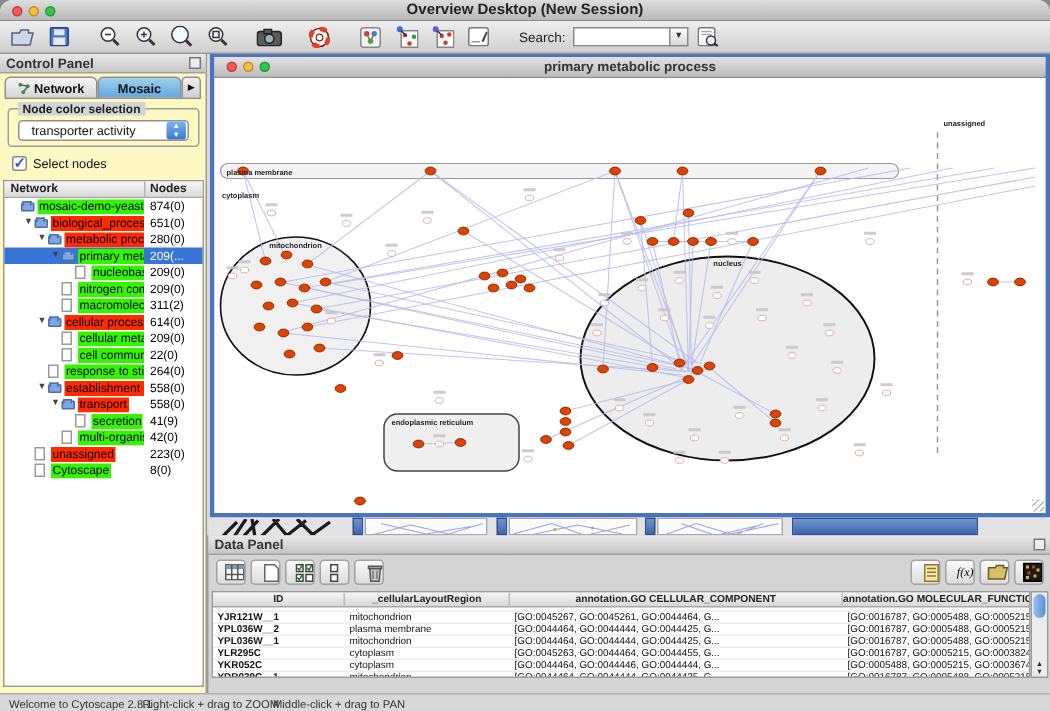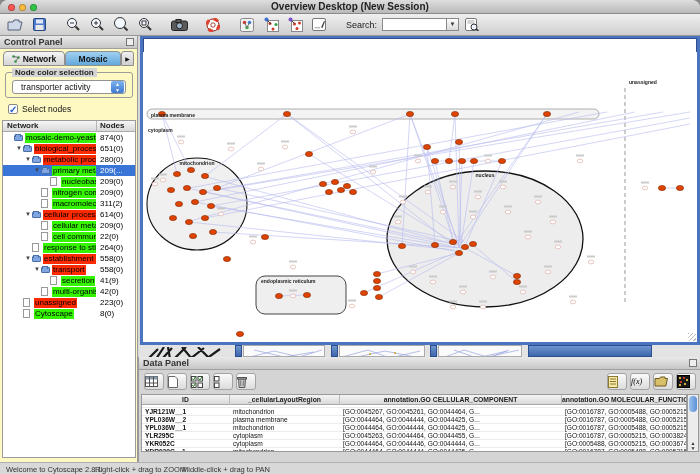--- a/index.html
+++ b/index.html
@@ -66,21 +66,21 @@
 
   
   #desktop-strip{position:absolute;left:139px;top:345px;width:561px;height:12px;background:#e3e3e3;}
   .thumb-bar{position:absolute;top:0;height:12px;background:linear-gradient(#6f95d0,#3d66ab);border:1px solid #2d4f8f;}
   .thumb-prev{position:absolute;top:0;height:12px;background:#fbfbfb;border:1px solid #aaa;overflow:hidden;}
   #mini-graphic{position:absolute;left:9px;top:0;width:76px;height:12px;overflow:hidden;}
 
   
   #data-panel{position:absolute;left:138px;top:357px;width:562px;height:105px;background:#d4d4d4;border-left:1px solid #9a9a9a;}
   #dp-toolbar{position:absolute;left:2px;top:14px;width:558px;height:21px;display:flex;align-items:center;gap:3px;padding:0 3px;}
-  .dbtn{width:20px;height:17px;border:1px solid #a3a3a3;border-radius:3px;background:linear-gradient(#fafafa,#dcdcdc);display:flex;align-items:center;justify-content:flex-start;font-size:8px;}
+  .dbtn{width:20px;height:17px;border:1px solid #a3a3a3;border-radius:3px;background:linear-gradient(#fafafa,#dcdcdc);display:flex;align-items:center;justify-content:flex-end;font-size:8px;}
   .dspacer{flex:1;}
   #dp-table{position:absolute;left:2px;top:37px;width:546px;height:58px;background:#fff;border:1px solid #9a9a9a;overflow:hidden;}
   .th-row{position:relative;height:10px;background:linear-gradient(#f5f5f5,#d8d8d8);border-bottom:1px solid #a8a8a8;}
   .th-cell{position:absolute;top:0;height:10px;font-size:6.8px;font-weight:bold;color:#222;text-align:center;overflow:hidden;white-space:nowrap;border-right:1px solid #bbb;line-height:10px;}
   .td-row{position:relative;height:8px;border-bottom:1px solid #ececec;}
   .td-cell{position:absolute;top:0;height:8px;font-size:6.6px;color:#111;overflow:hidden;white-space:nowrap;line-height:8px;padding-left:3px;}
   .td-cell.id{font-weight:bold;}
   #dp-scroll{position:absolute;left:548px;top:37px;width:12px;height:58px;background:#ececec;border:1px solid #9a9a9a;}
   #dp-thumb{position:absolute;left:1px;top:1px;width:8px;height:16px;border-radius:4px;background:linear-gradient(90deg,#9cc2ee,#5a8fd6);}
   #dp-arrows{position:absolute;left:0px;bottom:0;width:10px;font-size:5px;line-height:5px;text-align:center;color:#333;}
@@ -352,20 +352,28 @@
           <div class="tree-row">
             <span class="doc" style="left: 20px;"></span>
             <span class="tlabel hl-green" style="left: 31px; max-width: 62px; overflow: hidden;">Cytoscape</span>
             <span class="tcount">8(0)</span>
           </div>
         </div>
     </div>
   </div>
 
   <div id="network-window">
+    <div id="nw-titlebar">
+      <div class="lights" style="top:3px;">
+        <span class="light red"></span>
+        <span class="light yellow"></span>
+        <span class="light green"></span>
+      </div>
+      <div class="title">primary metabolic process</div>
+    </div>
     <div id="graph-canvas"><svg width="554" height="290" viewBox="0 0 554 290">
           <rect x="4" y="57" width="452" height="10" rx="5" fill="#f3f3f3" stroke="#999" stroke-width="0.8"></rect>
           <ellipse cx="54" cy="152" rx="50" ry="46" fill="#f0f0f0" stroke="#111" stroke-width="1.1"></ellipse>
           <ellipse cx="342" cy="187" rx="98" ry="68" fill="#ededed" stroke="#111" stroke-width="1.3"></ellipse>
           <rect x="113" y="224" width="90" height="38" rx="9" fill="#efefef" stroke="#444" stroke-width="1" filter=""></rect>
           <line x1="482" y1="36" x2="482" y2="252" stroke="#999" stroke-width="1" stroke-dasharray="4 3"></line>
           <line x1="144" y1="62" x2="314" y2="196" stroke="#b6baee" stroke-width="0.7" opacity="0.85"></line>
           <line x1="144" y1="62" x2="322" y2="190" stroke="#b6baee" stroke-width="0.7" opacity="0.85"></line>
           <line x1="267" y1="62" x2="312" y2="192" stroke="#b6baee" stroke-width="0.7" opacity="0.85"></line>
           <line x1="267" y1="62" x2="318" y2="198" stroke="#b6baee" stroke-width="0.7" opacity="0.85"></line>

